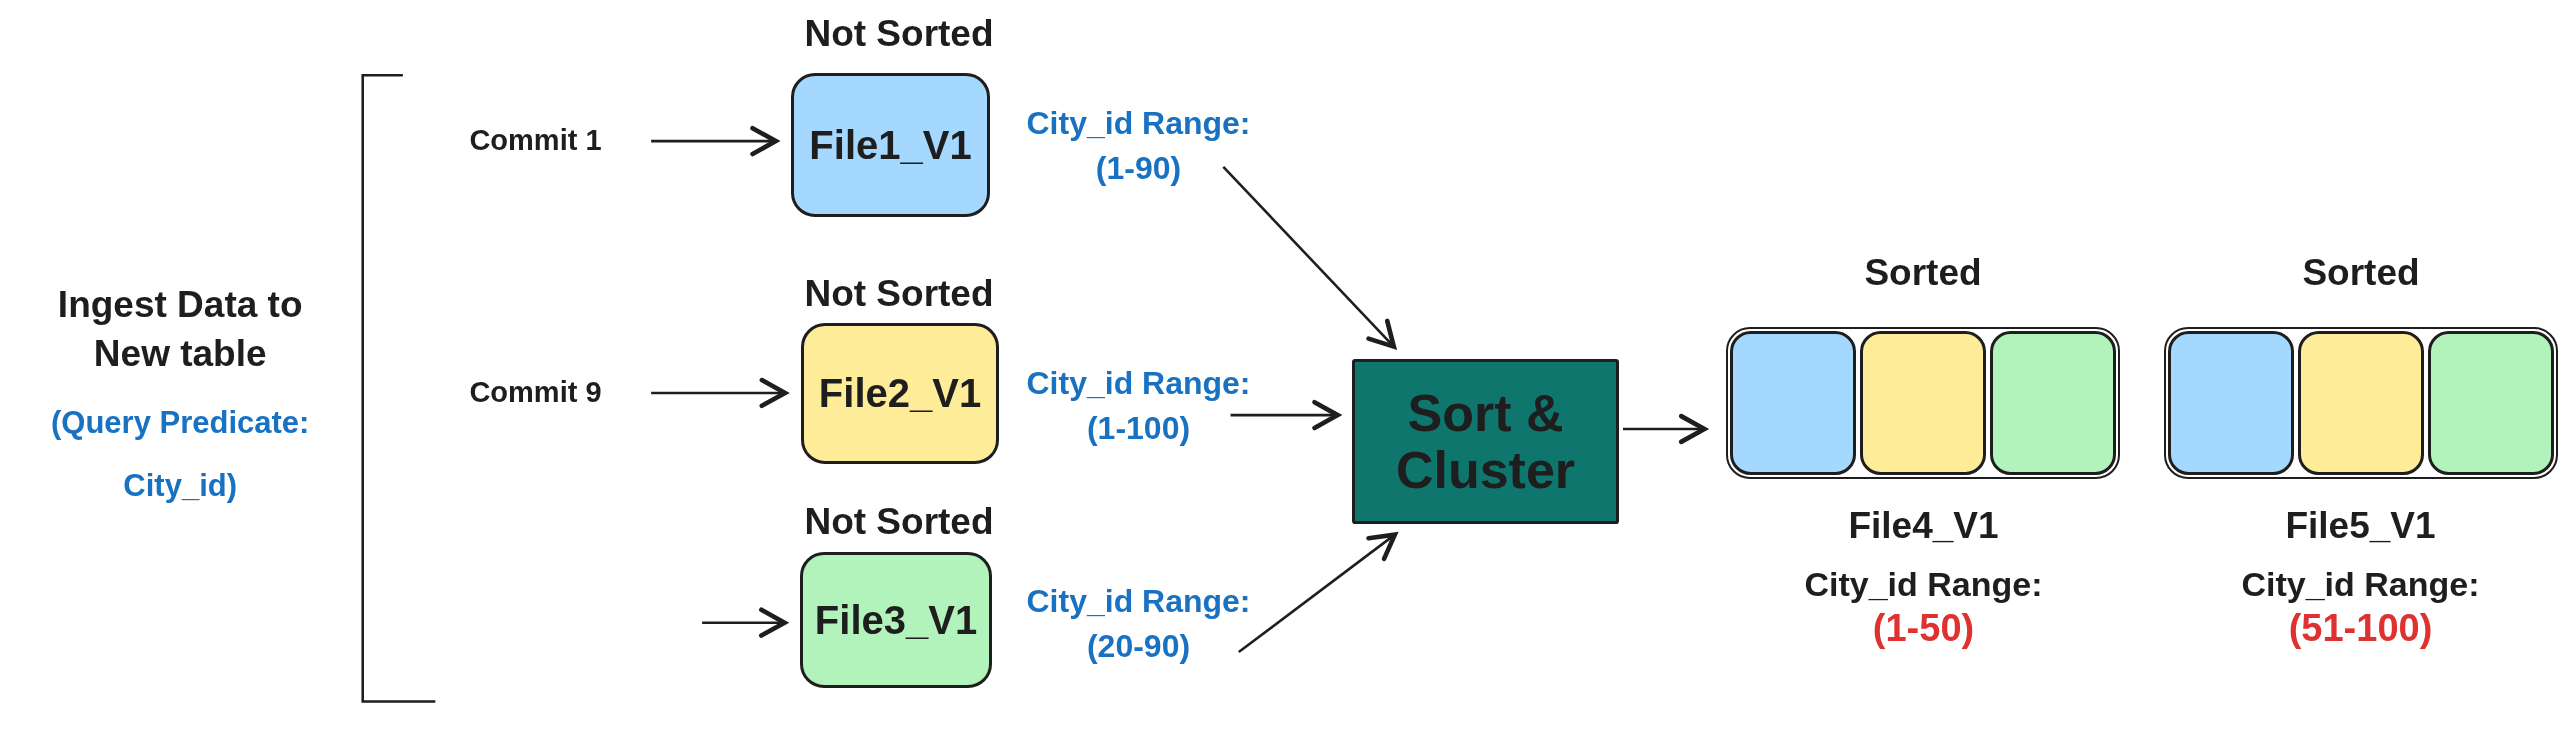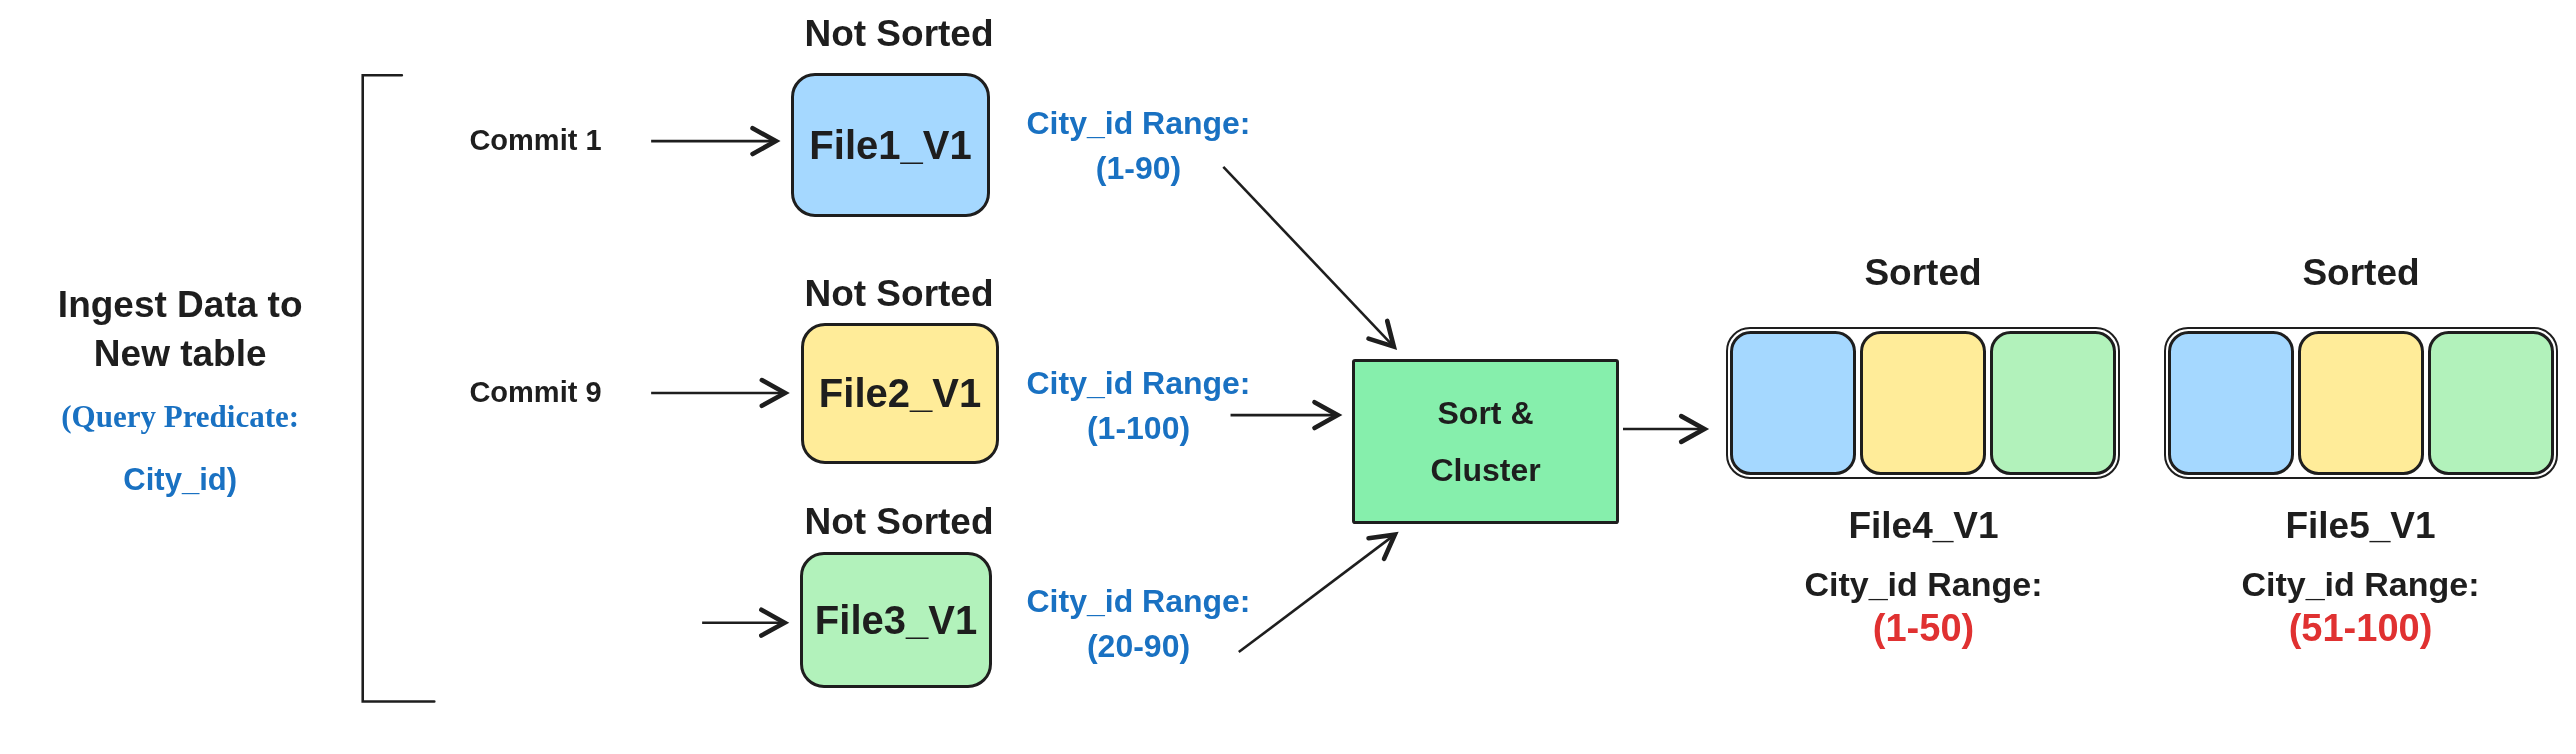--- a/index.html
+++ b/index.html
@@ -8,44 +8,44 @@
     font-family:"Liberation Sans", sans-serif; color:#1e1e1e; overflow:hidden;
   }
   .abs { position:absolute; }
   .ctr { text-align:center; }
   .overlay { position:absolute; left:0; top:0; pointer-events:none; }
 
   
   .note { left:7.7px; top:280px; width:345px; font-weight:700; }
   .note-main { font-size:37px; line-height:49px; }
   .note-sub  { font-size:31px; line-height:43px; font-weight:700;margin-top:20px; }
-  .note-sub.first { margin-top:17px;font-family:Liberation Serif, serif; }
+  .note-sub.first { margin-top:23px; }
 
   
   .commit-label { width:237px; font-size:29px; line-height:45px; font-weight:700; }
 
   
   .status-label { width:258px; font-size:37px; line-height:39px; font-weight:700; }
 
   
   .file-box {
     border:3.1px solid #1e1e1e; border-radius:24px; box-sizing:border-box;
     display:flex; align-items:center; justify-content:center;
     font-size:40px; font-weight:700;
   }
 
   
   .range-note { width:319px; font-size:32px; line-height:45px; font-weight:700; }
 
   
   .process-box {
     left:1352px; top:359px; width:267px; height:165px;
-    border:3.1px solid #1e1e1e; box-sizing:border-box; border-radius:3.1px; background:#86efac;
+    border:3.1px solid #1e1e1e; box-sizing:border-box; border-radius:3.1px; background:#0f766e;
     display:flex; flex-direction:column; align-items:center; justify-content:center;
-    font-size:32px; line-height:57px; font-weight:700;
+    font-size:52px; line-height:57px; font-weight:700;
   }
 
   
   .out-box {
     width:394px; height:152px; box-sizing:border-box;
     border:2.1px solid #1e1e1e; border-radius:24px; background:#fff;
     display:flex; gap:4.6px; padding:2.1px;
   }
   .out-seg { flex:1; border:3.1px solid #1e1e1e; border-radius:20.6px; box-sizing:border-box; }
 

